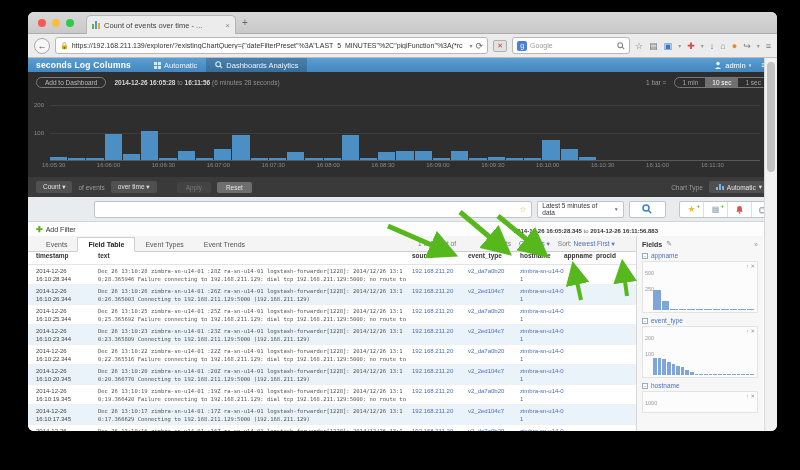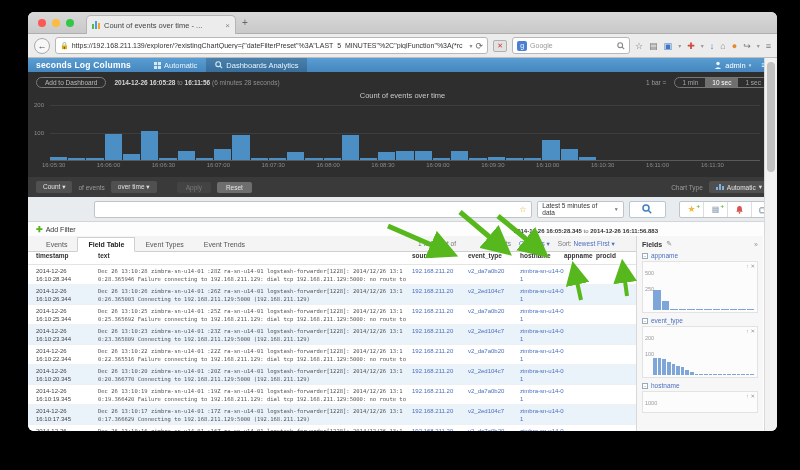--- a/index.html
+++ b/index.html
@@ -223,21 +223,20 @@
       <span class="addtodash">Add to Dashboard</span>
       <span class="chp-time"><b>2014-12-26 16:05:28</b> <span>to</span> <b>16:11:56</b> <span>(6 minutes 28 seconds)</span></span>
       <span class="chp-spacer"></span>
       <span class="barlabel">1 bar =</span>
       <span class="seg">
         <span>1 min</span>
         <span class="on">10 sec</span>
         <span>1 sec</span>
       </span>
     </div>
-    <div class="chp-title">Count of events over time</div>
     <div class="plot">
       <div class="gridline" style="top:3px">
           <span class="ylab">200</span>
         </div>
       <div class="gridline" style="top:31px">
           <span class="ylab">100</span>
         </div>
       <div class="bars" id="main-bars">
           <i style="height: 3px;"></i>
           <i style="height: 2px;"></i>

